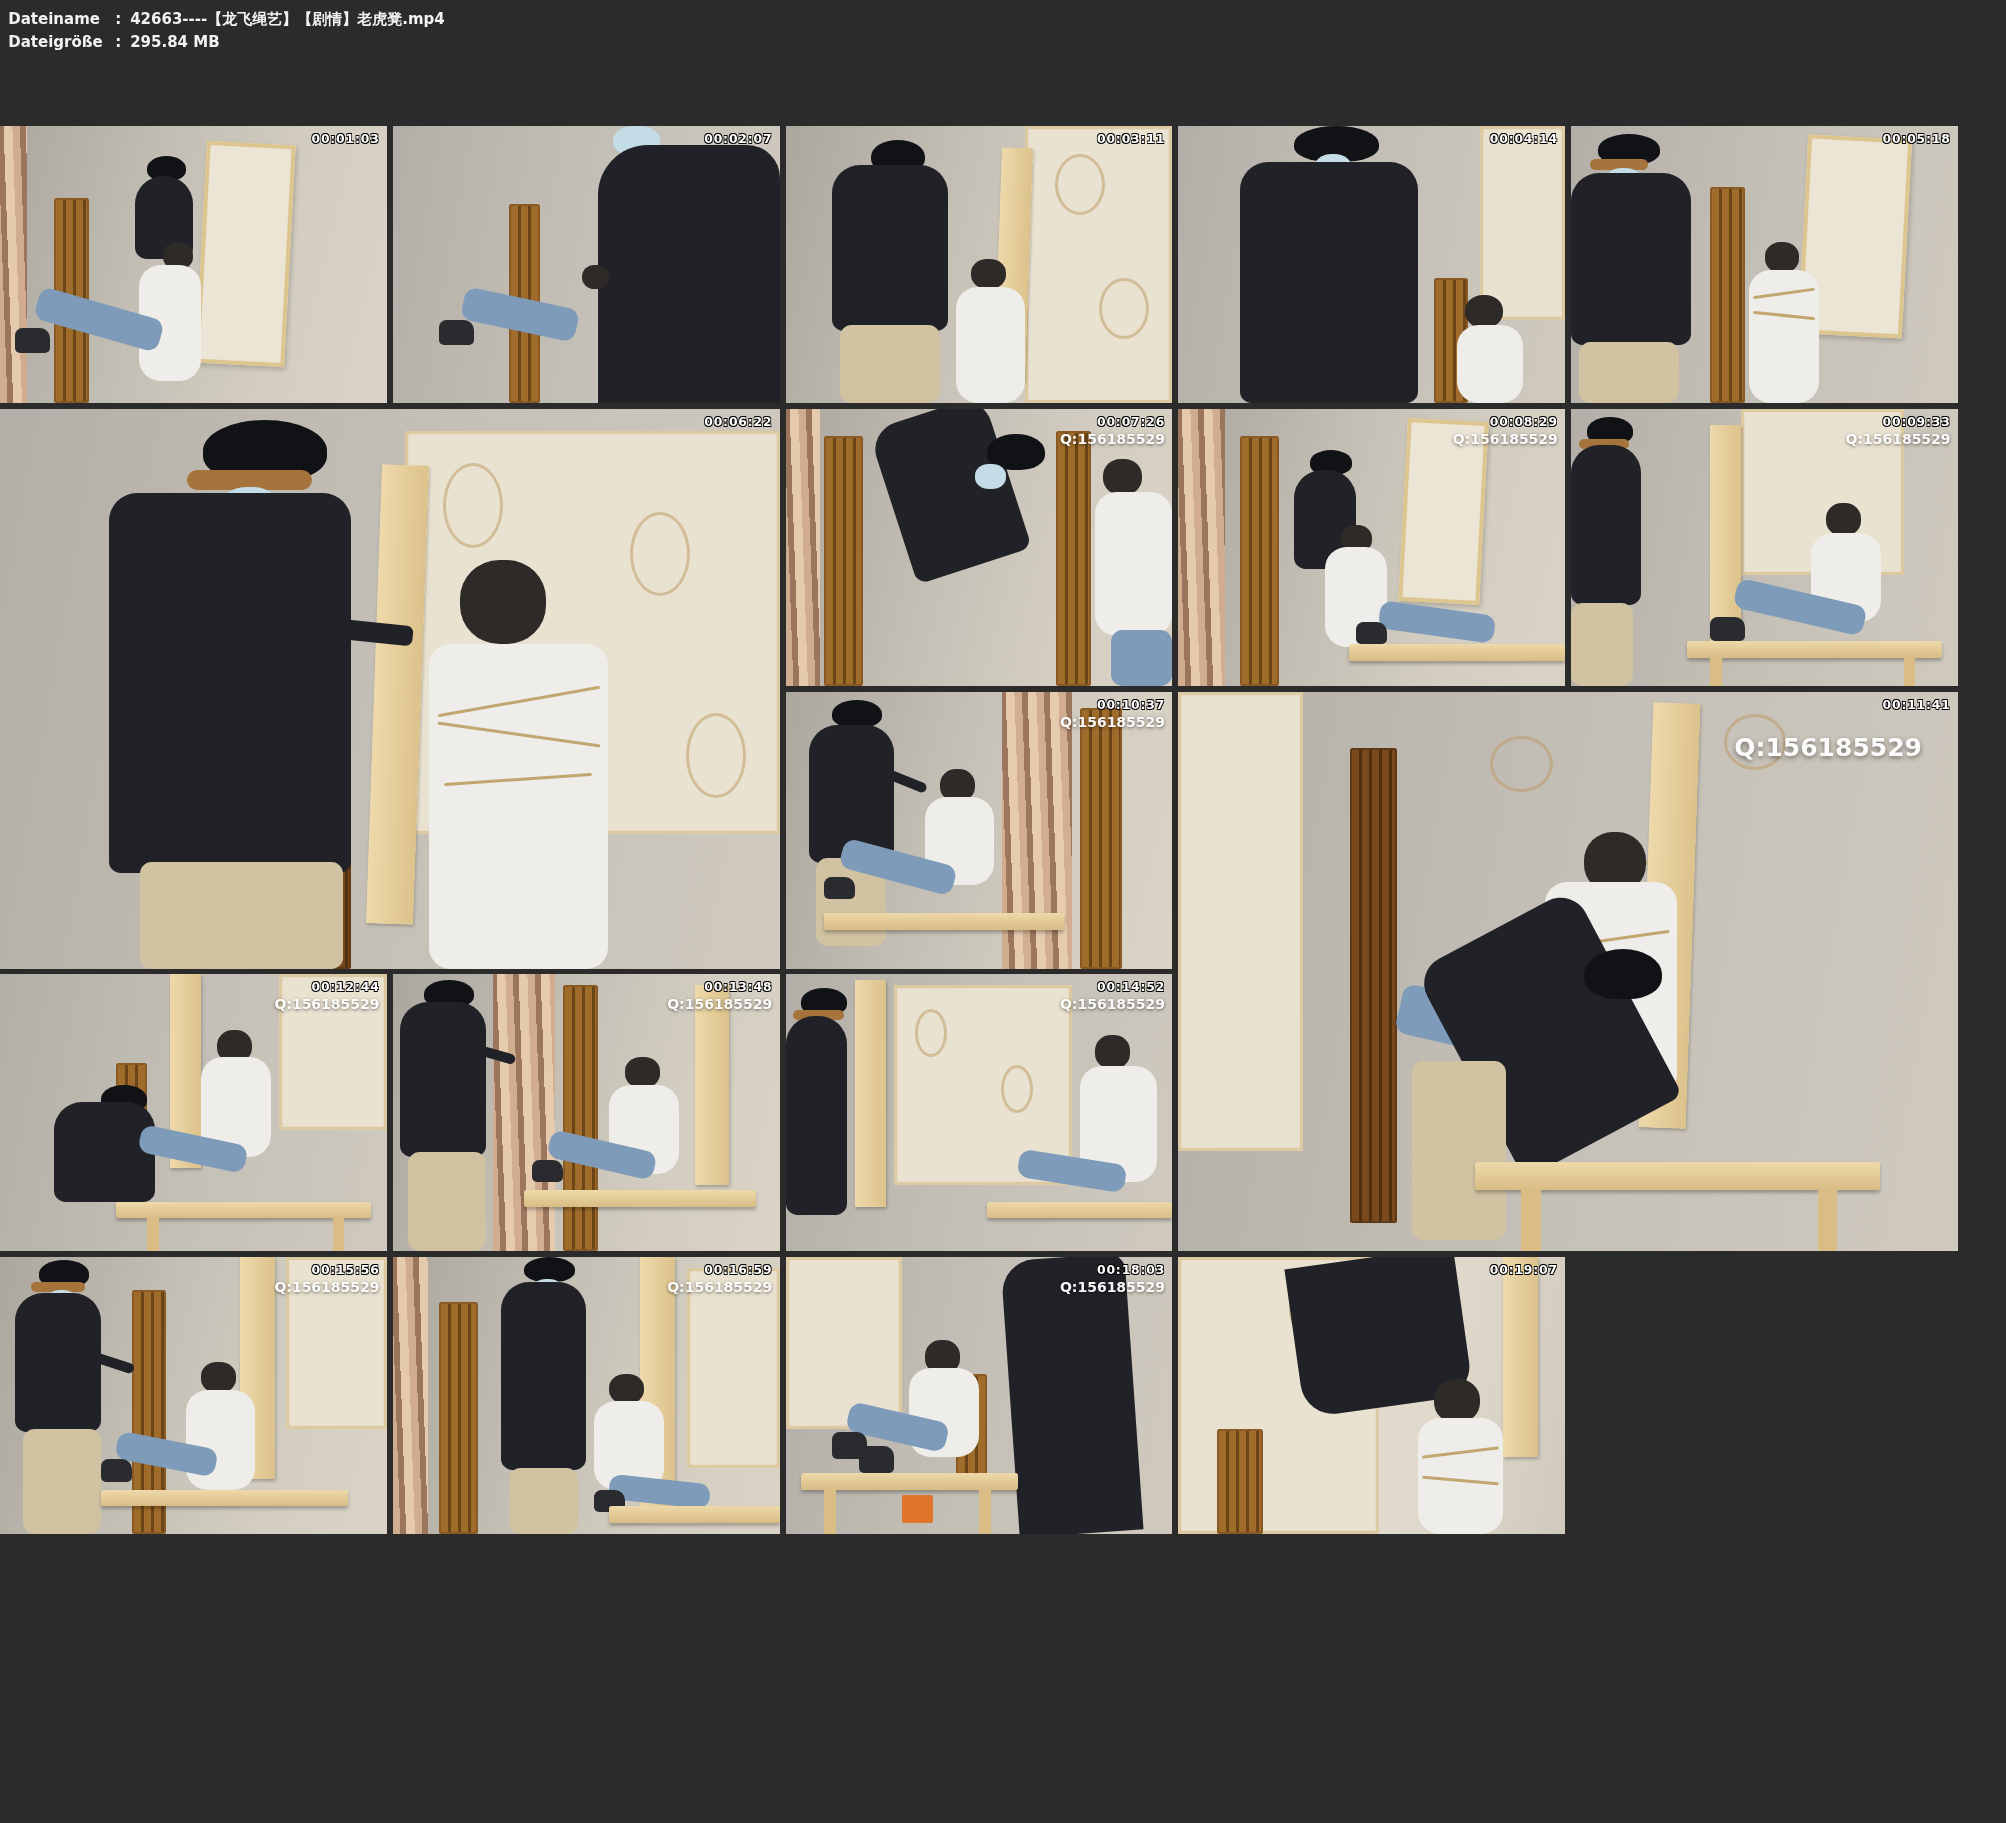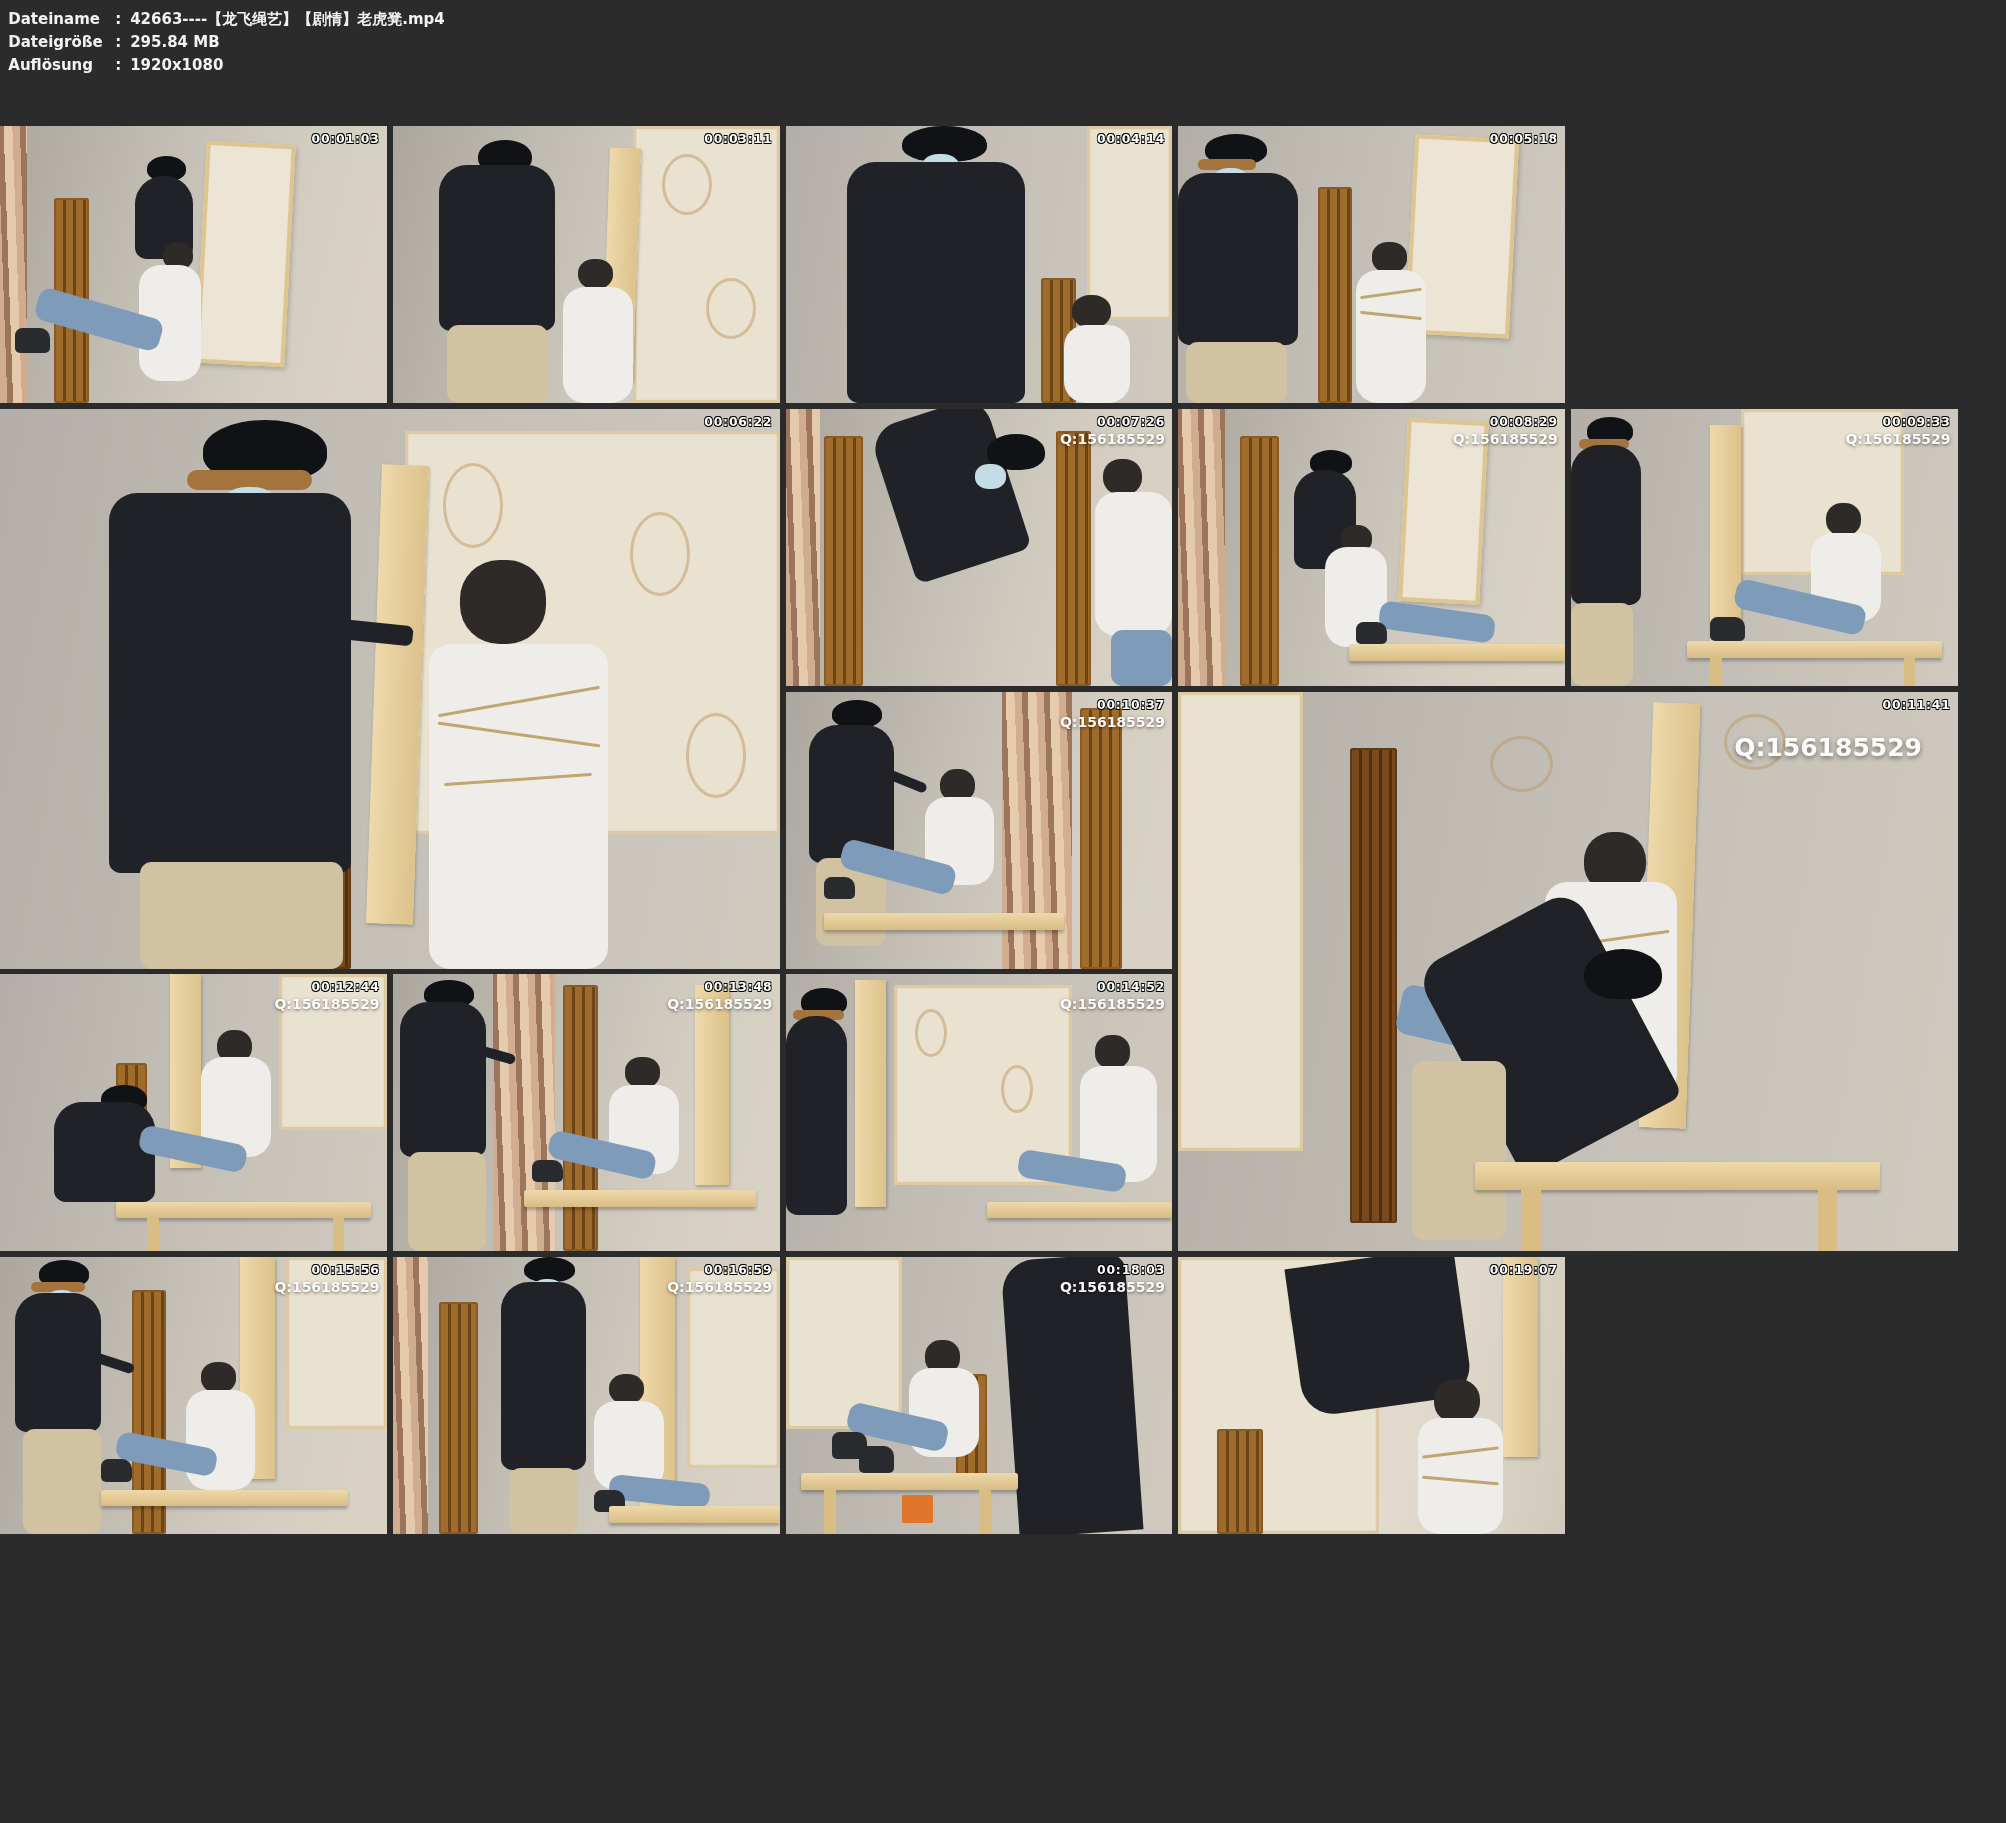--- a/index.html
+++ b/index.html
@@ -47,39 +47,48 @@
   .block{background:#e0762b;border-radius:1.7px;}
 </style>
 </head>
 <body>
 
 <div class="sheet">
 
   <div class="hdr">
     <div class="hrow"><span class="hlabel">Dateiname</span><span class="hcolon">:</span><span class="hvalue">42663----【龙飞绳艺】【剧情】老虎凳.mp4</span></div>
     <div class="hrow"><span class="hlabel">Dateigröße</span><span class="hcolon">:</span><span class="hvalue">295.84 MB</span></div>
-    <div class="hrow"><span class="hlabel">Auflösung</span><span class="hcolon">:</span><span class="hvalue">1920x1080</span></div>
   </div>
 
   <div class="grid">
 
     <div class="thumb">
       <div class="sh curtain" style="left:0;top:0;width:7%;height:100%;"></div>
       <div class="sh stand" style="left:14%;top:26%;width:9%;height:74%;"></div>
       <div class="sh frame" style="left:52%;top:6%;width:23%;height:80%;transform:rotate(3deg);"></div>
       <div class="sh cap" style="left:38%;top:11%;width:10%;height:9%;"></div>
       <div class="sh man" style="left:35%;top:18%;width:15%;height:30%;"></div>
       <div class="sh hair" style="left:42%;top:42%;width:8%;height:10%;"></div>
       <div class="sh shirt" style="left:36%;top:50%;width:16%;height:42%;"></div>
       <div class="sh denim" style="left:9%;top:64%;width:33%;height:12%;transform:rotate(16deg);"></div>
       <div class="sh shoe" style="left:4%;top:73%;width:9%;height:9%;"></div>
       <span class="ts">00:01:03</span>
       <span class="wm"></span>
     </div>
 
+    <div class="thumb bg-b">
+      <div class="sh stand" style="left:30%;top:28%;width:8%;height:72%;"></div>
+      <div class="sh mask" style="left:57%;top:0;width:12%;height:11%;"></div>
+      <div class="sh man" style="left:53%;top:7%;width:47%;height:93%;border-radius:50px 33px 0 0;"></div>
+      <div class="sh hair" style="left:49%;top:50%;width:7%;height:9%;"></div>
+      <div class="sh denim" style="left:18%;top:62%;width:30%;height:12%;transform:rotate(12deg);"></div>
+      <div class="sh shoe" style="left:12%;top:70%;width:9%;height:9%;"></div>
+      <span class="ts">00:02:07</span>
+      <span class="wm"></span>
+    </div>
 
     <div class="thumb">
       <div class="sh screen" style="left:62%;top:0;width:38%;height:100%;">
         <div class="sh motif" style="left:20%;top:10%;width:34%;height:22%;"></div>
         <div class="sh motif" style="left:50%;top:55%;width:34%;height:22%;"></div>
       </div>
       <div class="sh board" style="left:55%;top:8%;width:8%;height:84%;transform:rotate(2deg);"></div>
       <div class="sh cap" style="left:22%;top:5%;width:14%;height:12%;"></div>
       <div class="sh man" style="left:12%;top:14%;width:30%;height:60%;"></div>
       <div class="sh khaki" style="left:14%;top:72%;width:26%;height:28%;"></div>

